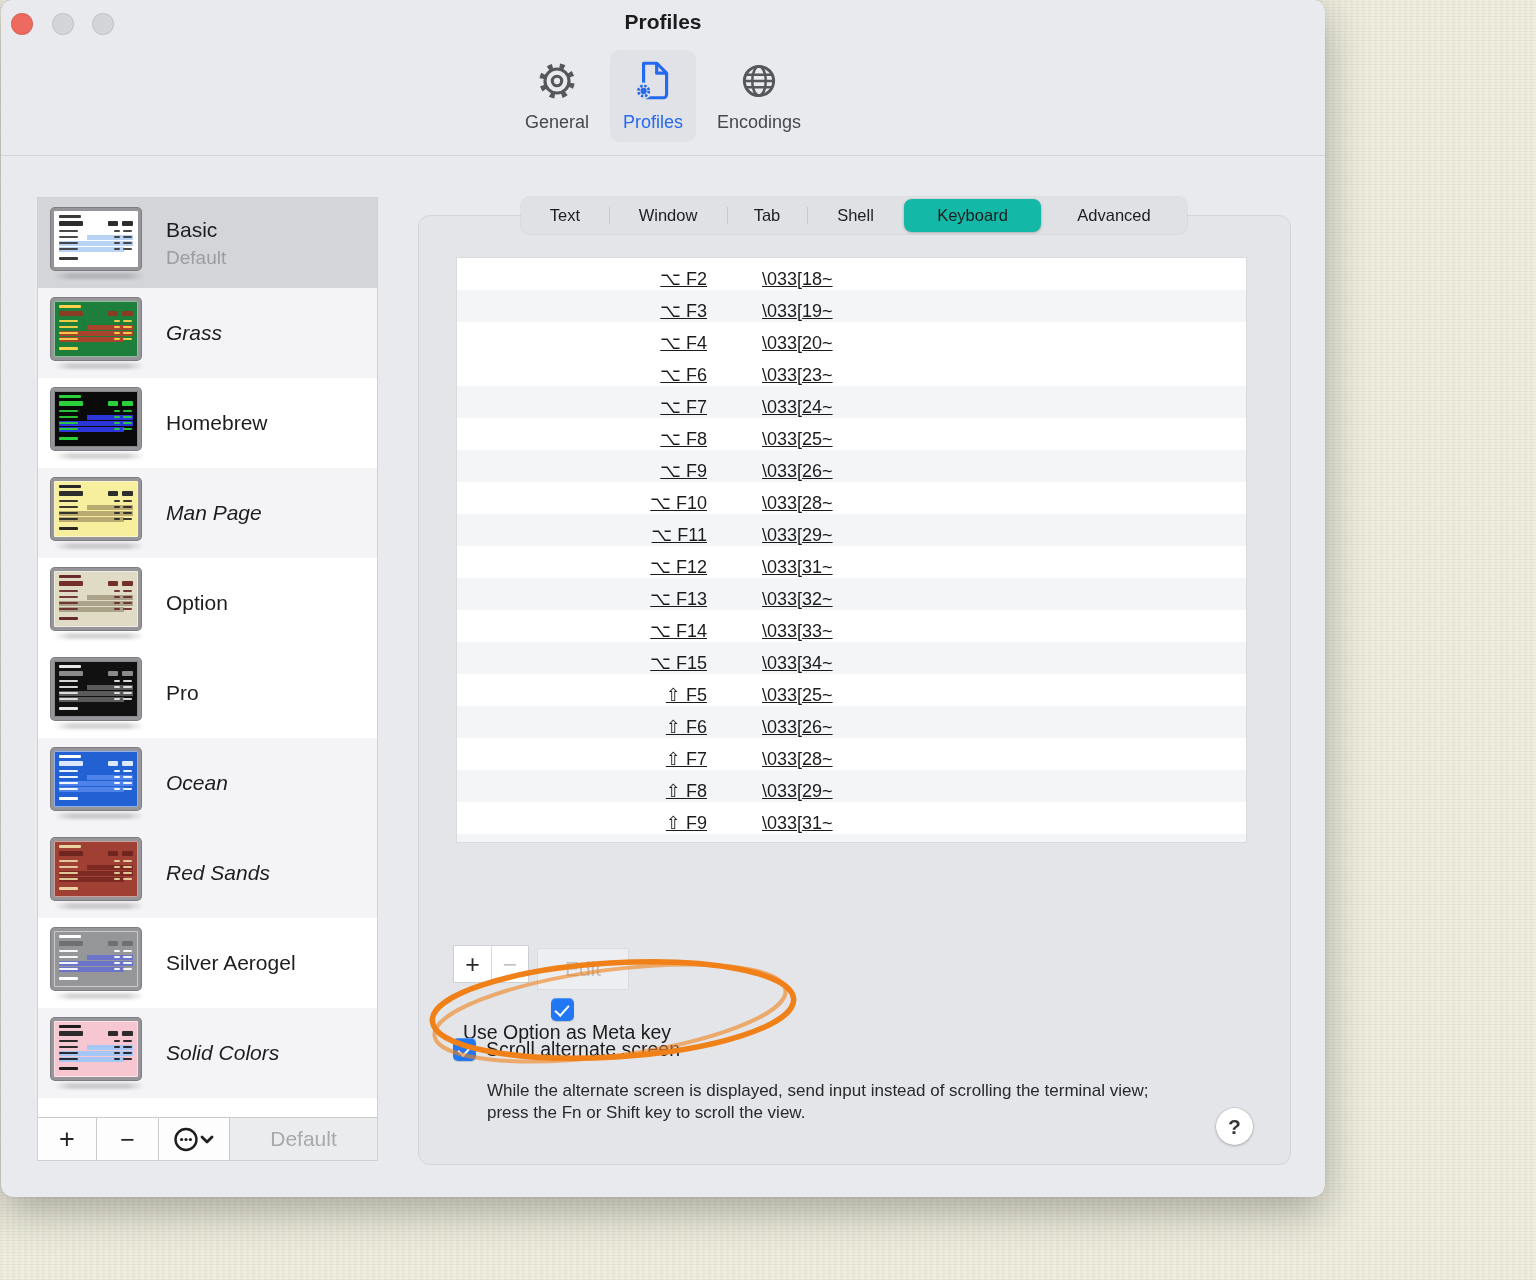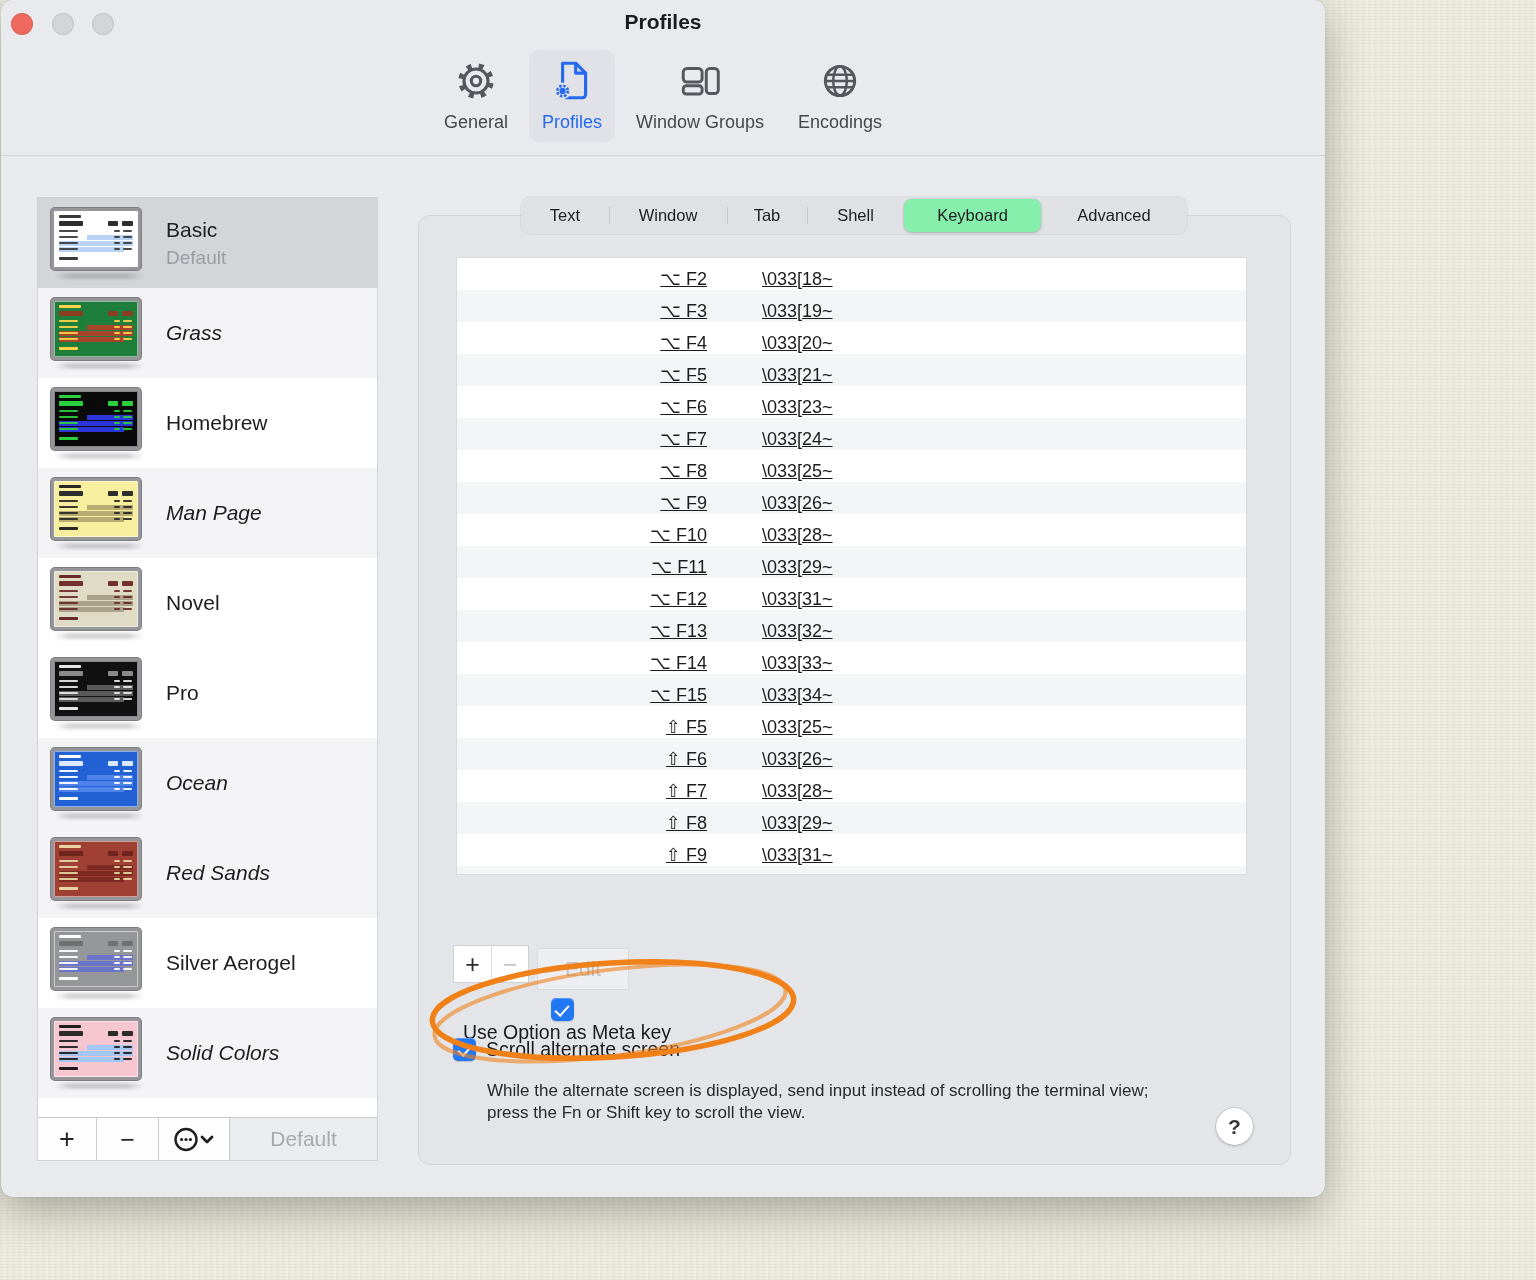--- a/index.html
+++ b/index.html
@@ -75,21 +75,21 @@
   
   .gbox { position:absolute; left:417px; top:215px; width:873px; height:950px;
           background:#e3e5e9; border:1px solid #d2d4d8; border-radius:12px; }
   
   .tabbar { position:absolute; left:520px; top:197px; height:37px; display:flex; align-items:stretch;
             background:#dfe1e5; border-radius:9px; box-shadow:0 0 0 1px rgba(0,0,0,.05); }
   .seg { position:relative; display:flex; align-items:center; justify-content:center;
          font-size:16.5px; color:#1d1d1f; }
   .seg.div::before { content:''; position:absolute; left:0; top:10px; height:17px; width:1px; background:#c7c9cd; }
   .w-text{width:88px} .w-window{width:118px} .w-tab{width:80px} .w-shell{width:97px} .w-keyboard{width:137px} .w-advanced{width:146px}
-  .seg.sel { background:#86efac; border-radius:8px; margin:2px 0;
+  .seg.sel { background:#14b8a6; border-radius:8px; margin:2px 0;
              box-shadow:0 1px 3px rgba(0,0,0,.22), 0 0 0 .5px rgba(0,0,0,.05); }
 
   
   .ktable { position:absolute; left:455px; top:257px; width:791px; background:#fff;
             border:1px solid #dadbde; }
   .thead { height:49px; display:flex; align-items:center; position:relative;
            border-bottom:1px solid #ececee; background:linear-gradient(#ffffff,#fbfbfc); }
   .th-key { padding-left:18px; font-size:18px; color:#1c1c1e; }
   .th-action { position:absolute; left:305px; font-size:18px; color:#1c1c1e; }
   .thead::after { content:''; position:absolute; left:275px; top:11px; height:27px; width:1px; background:#dcdddf; }
@@ -157,30 +157,20 @@
           <circle cx="13" cy="31.5" r="8" fill="#e0e2e7" stroke="none"></circle>
           <circle cx="13" cy="31.5" r="3" fill="#2469ee" stroke="none"></circle>
           <circle cx="13" cy="31.5" r="5" stroke-width="2.6" stroke-dasharray="2.36 1.57"></circle>
         </svg>
       </span>
       <span class="tlabel">Profiles</span>
     </div>
     <div class="titem">
       <span>
         <svg width="46" height="46" viewBox="0 0 44 44" fill="none" stroke="currentColor">
-          <rect x="6" y="10" width="18" height="13" rx="3.5" stroke-width="2.8"></rect>
-          <rect x="28" y="10" width="11.5" height="24" rx="3.5" stroke-width="2.8"></rect>
-          <rect x="6" y="26.5" width="18" height="8" rx="3" stroke-width="2.8"></rect>
-        </svg>
-      </span>
-      <span class="tlabel">Window Groups</span>
-    </div>
-    <div class="titem">
-      <span>
-        <svg width="46" height="46" viewBox="0 0 44 44" fill="none" stroke="currentColor">
           <circle cx="22" cy="22" r="14" stroke-width="2.8"></circle>
           <ellipse cx="22" cy="22" rx="6.5" ry="14" stroke-width="2.4"></ellipse>
           <path d="M10 16 h24 M8 22 h28 M10 28 h24" stroke-width="2.4"></path>
         </svg>
       </span>
       <span class="tlabel">Encodings</span>
     </div>
   </div>
   <div class="toolbar-sep"></div>
 
@@ -365,21 +355,21 @@
         <div class="t-row h h4">
                 <i class="nb"></i>
                 <i class="v1"></i>
                 <i class="v2"></i>
               </div>
         <div class="t-prompt"></div>
       </div>
       <div class="thumb-reflection"></div>
     </div>
     <div class="plabels">
-      <div class="pname">Novel</div>
+      <div class="pname">Option</div>
 
     </div>
   </div>
         <div class="pitem">
     <div class="thumbwrap">
       <div class="thumb" style="--tbg: #111111; --tfg: #e8e8e8; --thl: #5a5a5a; --tchip: #8a8a8a;">
         <div class="t-title"></div>
         <div class="t-chips">
                 <i class="c cl"></i>
                 <i class="c cr1"></i>
@@ -603,24 +593,20 @@
           <span class="acell">\033[18~</span>
         </div>
         <div class="trow alt">
           <span class="kcell">⌥ F3</span>
           <span class="acell">\033[19~</span>
         </div>
         <div class="trow">
           <span class="kcell">⌥ F4</span>
           <span class="acell">\033[20~</span>
         </div>
-        <div class="trow alt">
-          <span class="kcell">⌥ F5</span>
-          <span class="acell">\033[21~</span>
-        </div>
         <div class="trow">
           <span class="kcell">⌥ F6</span>
           <span class="acell">\033[23~</span>
         </div>
         <div class="trow alt">
           <span class="kcell">⌥ F7</span>
           <span class="acell">\033[24~</span>
         </div>
         <div class="trow">
           <span class="kcell">⌥ F8</span>

